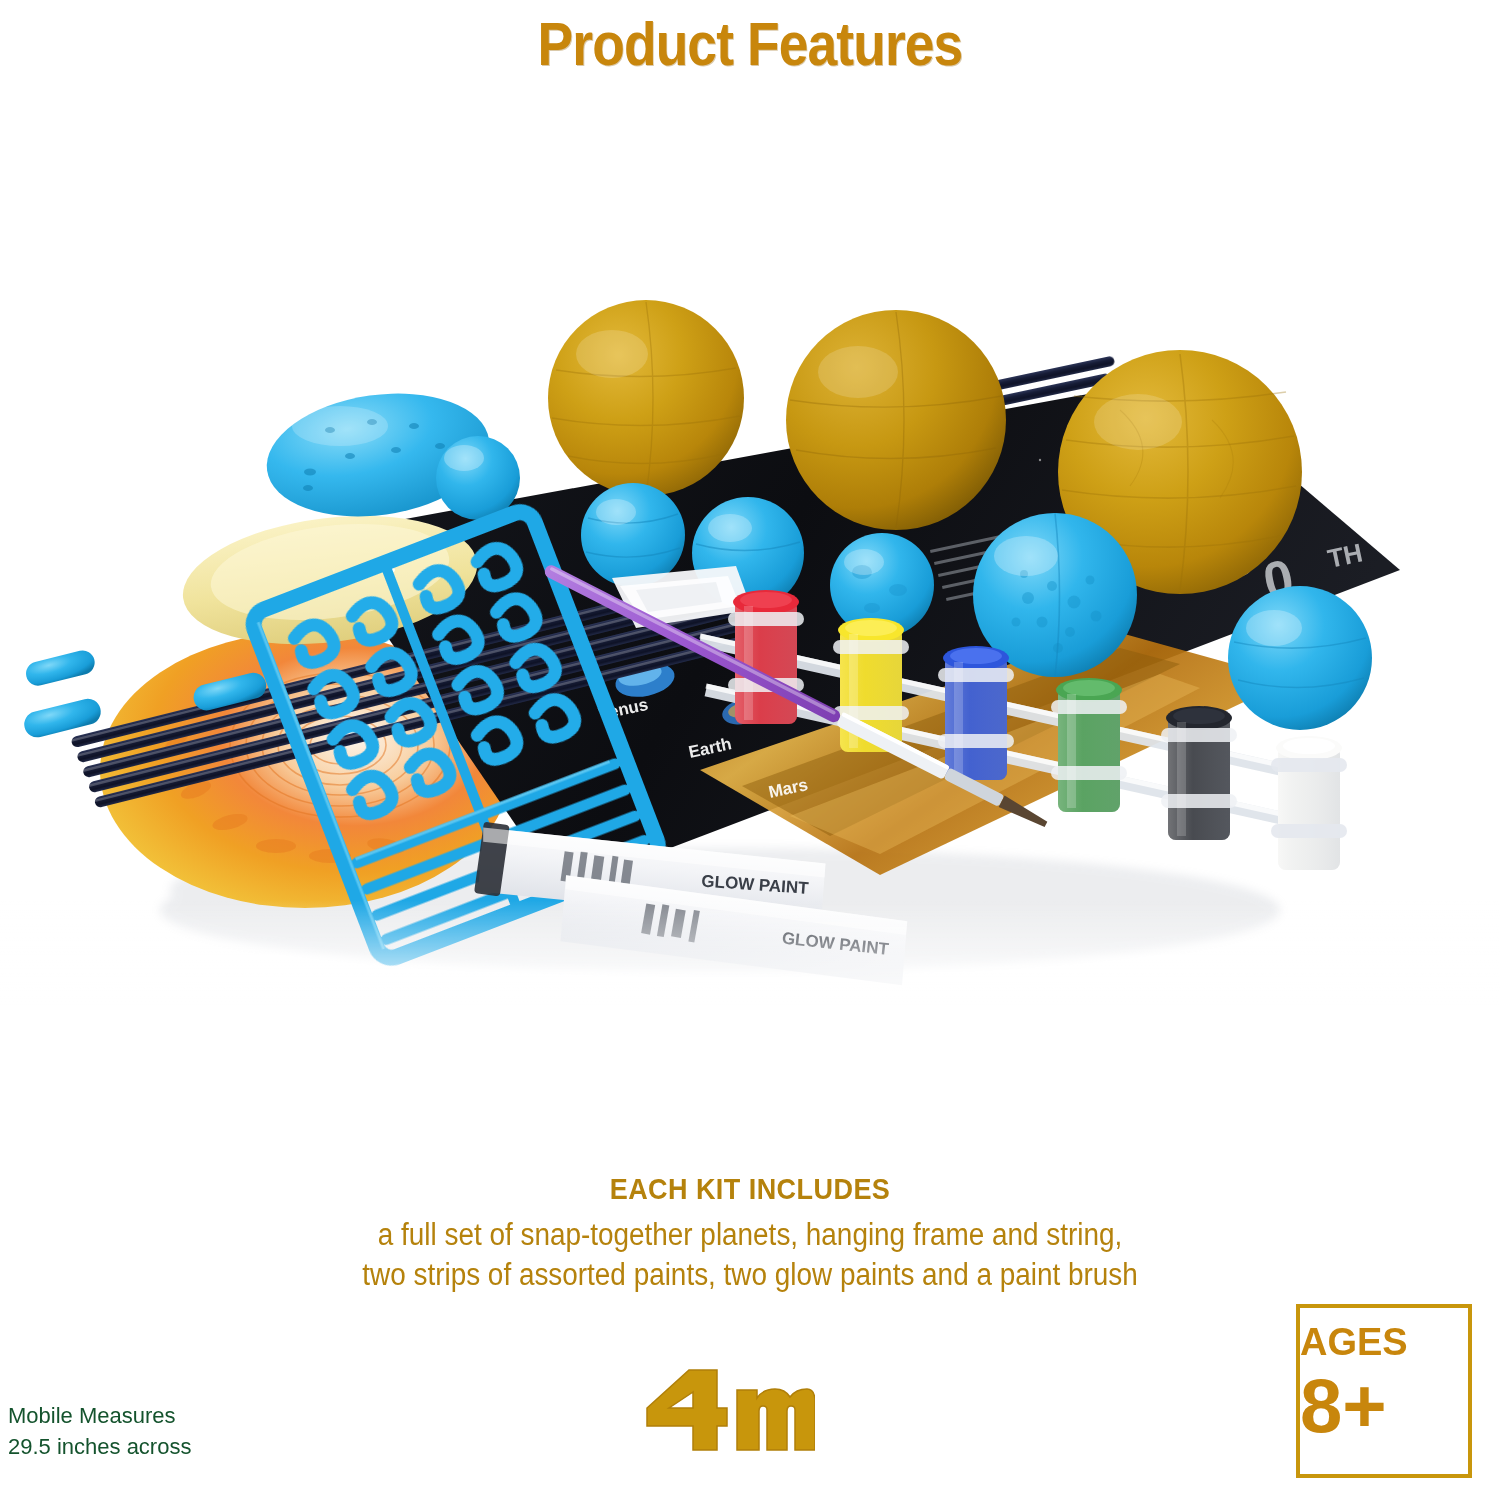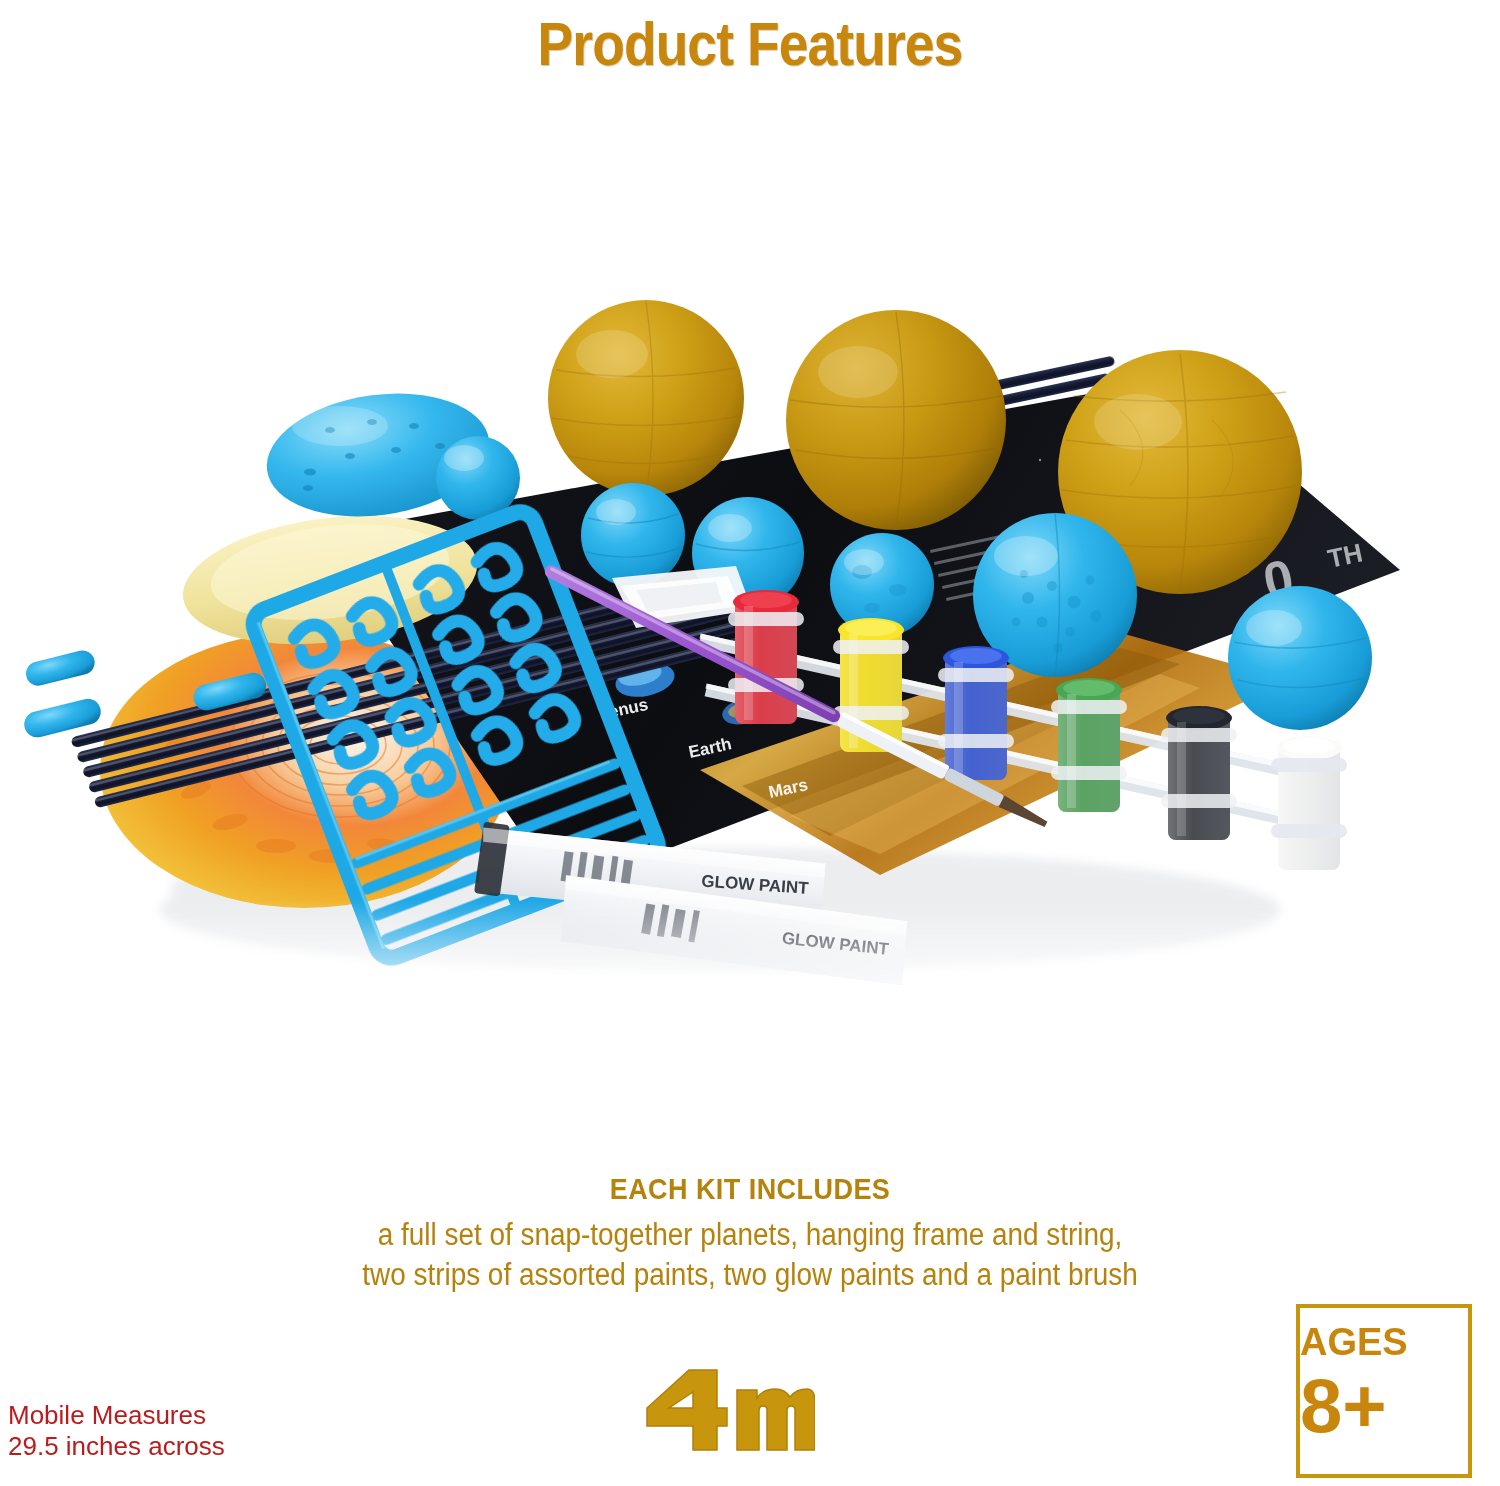--- a/index.html
+++ b/index.html
@@ -76,22 +76,22 @@
     font-weight:bold;font-size:38px;letter-spacing:0px;
     margin-top:14px;line-height:40px;
   }
   .ages-num{
     font-weight:bold;font-size:76px;line-height:76px;margin-top:6px;
   }
 
   
   .measures{
     position:absolute;left:8px;top:1400px;
-    font-size:26px;line-height:31px;
-    color:#b91c1c;
+    font-size:22px;line-height:31px;
+    color:#14532d;
   }
 </style>
 </head>
 <body>
 
 <div id="page">
 
   <div class="title">Product Features</div>
 
   <div class="photo">

